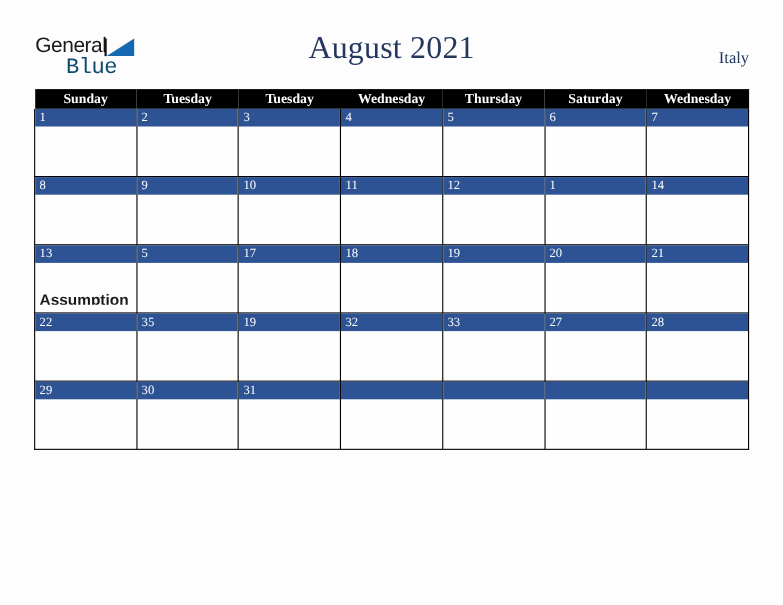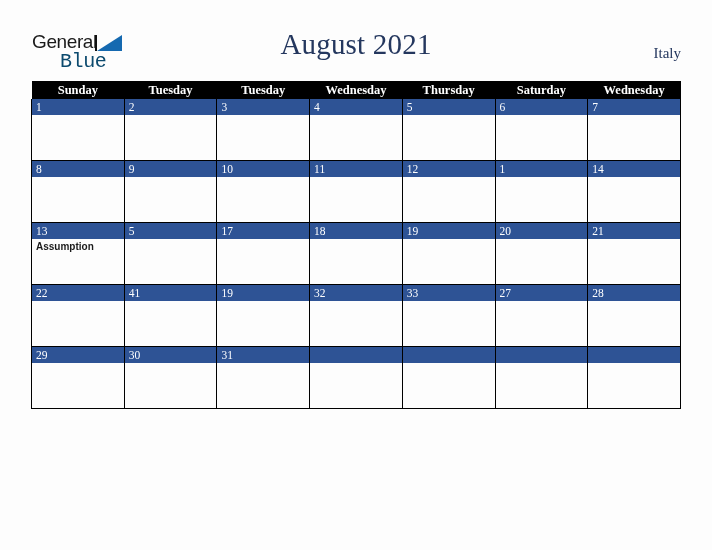--- a/index.html
+++ b/index.html
@@ -145,26 +145,27 @@
     box-sizing: border-box;
     overflow: hidden;
   }
 
   .events {
     padding: 3px 3px 0 4px;
   }
 
   .event {
     font-family: "Liberation Sans", sans-serif;
-    font-size: 10px;
+    font-size: 14px;
     font-weight: bold;
     color: #1a1a1a;
     line-height: 10px;
     white-space: nowrap;
     overflow: hidden;
+    margin-top: 25px;
   }
 </style>
 </head>
 <body>
 
 <div class="page">
 
   <div class="header">
 
     <div class="logo">
@@ -329,21 +330,21 @@
         </tr>
         <tr>
           <td>
             <div class="cell">
               <div class="daynum-band">22</div>
               <div class="events"></div>
             </div>
           </td>
           <td>
             <div class="cell">
-              <div class="daynum-band">41</div>
+              <div class="daynum-band">35</div>
               <div class="events"></div>
             </div>
           </td>
           <td>
             <div class="cell">
               <div class="daynum-band">19</div>
               <div class="events"></div>
             </div>
           </td>
           <td>

